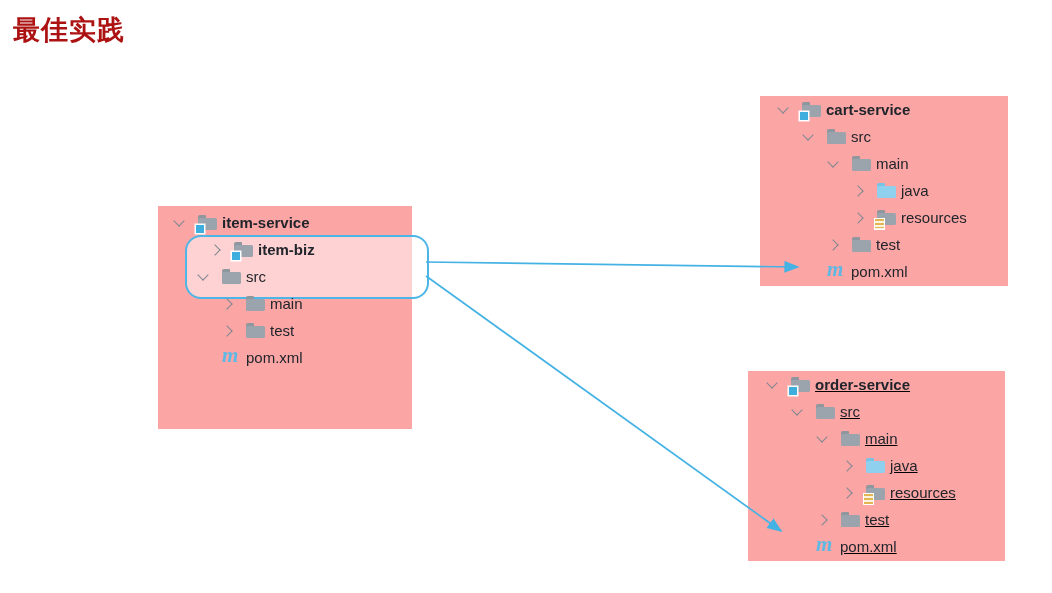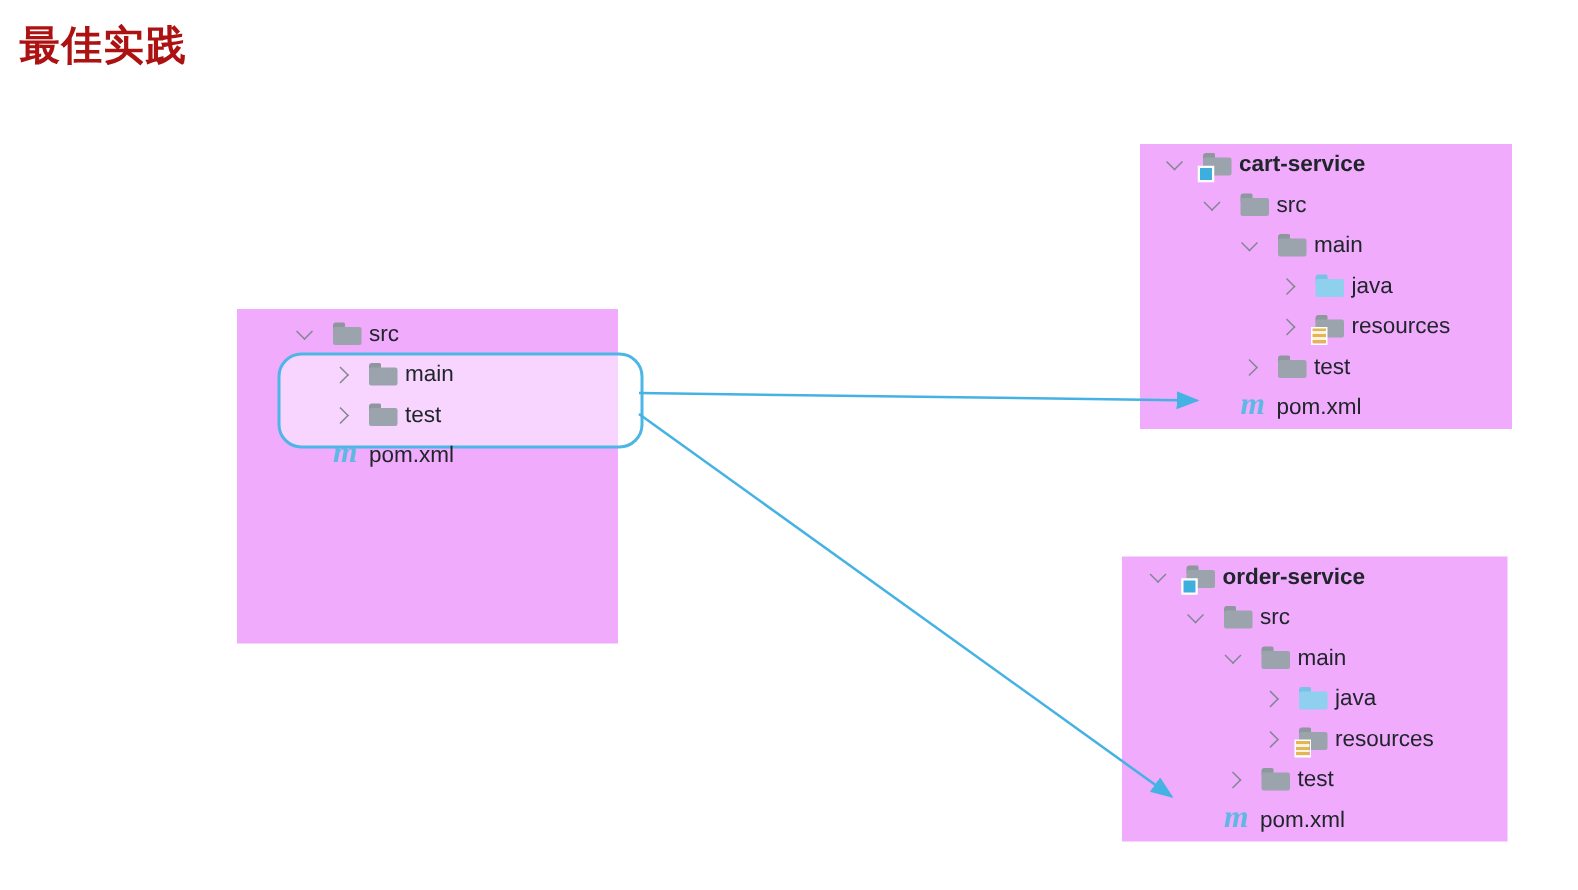--- a/index.html
+++ b/index.html
@@ -1,24 +1,24 @@
 <!DOCTYPE html>
 <html><head>
 <meta charset="utf-8">
 <style>
   html,body{margin:0;padding:0;background:#fff;}
   .page{position:relative;width:1052px;height:593px;overflow:hidden;background:#fff;
         font-family:"Liberation Sans",sans-serif;}
   .page-title{position:absolute;left:13px;top:12px;font-size:27px;font-weight:bold;
         color:#ad1212;letter-spacing:1px;}
   
-  .panel{position:absolute;background:#f0abfc;}
+  .panel{position:absolute;background:#fca5a5;}
   #panel-item {left:158px;top:206px;width:254px;height:220px;padding-top:3px;}
   #panel-cart {left:760px;top:96px; width:248px;height:190px;}
-  #panel-order{left:748px;top:371px;width:257px;height:190px;}
+  #panel-order{left:748px;top:371px;width:257px;height:190px;text-decoration:underline;}
   .row{display:flex;align-items:center;height:27px;position:relative;z-index:2;white-space:nowrap;}
   .indent{flex:0 0 auto;height:1px;}
   .chev-slot{flex:0 0 24px;width:24px;margin-right:7px;display:flex;align-items:center;justify-content:center;}
   .chev{width:7px;height:7px;border-right:1.6px solid #7f8790;border-bottom:1.6px solid #7f8790;display:block;}
   .chev.down {transform:rotate(45deg);margin-top:-3px;}
   .chev.right{transform:rotate(-45deg);}
   
   .icon{position:relative;width:19px;height:15px;flex:0 0 19px;display:inline-block;}
   .icon i{display:block;position:absolute;}
   .icon .tab {left:0;top:0;width:8px;height:5px;border-radius:2px 1px 0 0;background:#8e969e;}
@@ -47,20 +47,44 @@
 </style>
 </head>
 <body>
 
 <div class="page">
 
   <div class="page-title">最佳实践</div>
 
   <div class="panel" id="panel-item">
       <div class="row">
+        <span class="indent" style="width: 9px;"></span>
+        <span class="chev-slot">
+          <span class="chev down"></span>
+        </span>
+        <span class="icon" data-icon="module-folder">
+          <i class="tab"></i>
+          <i class="body"></i>
+          <i class="sq"></i>
+        </span>
+        <span class="label bold">item-service</span>
+      </div>
+      <div class="row">
+        <span class="indent" style="width: 45px;"></span>
+        <span class="chev-slot">
+          <span class="chev right"></span>
+        </span>
+        <span class="icon" data-icon="module-folder">
+          <i class="tab"></i>
+          <i class="body"></i>
+          <i class="sq"></i>
+        </span>
+        <span class="label bold">item-biz</span>
+      </div>
+      <div class="row">
         <span class="indent" style="width: 33px;"></span>
         <span class="chev-slot">
           <span class="chev down"></span>
         </span>
         <span class="icon" data-icon="folder">
           <i class="tab"></i>
           <i class="body"></i>
         </span>
         <span class="label">src</span>
       </div>

